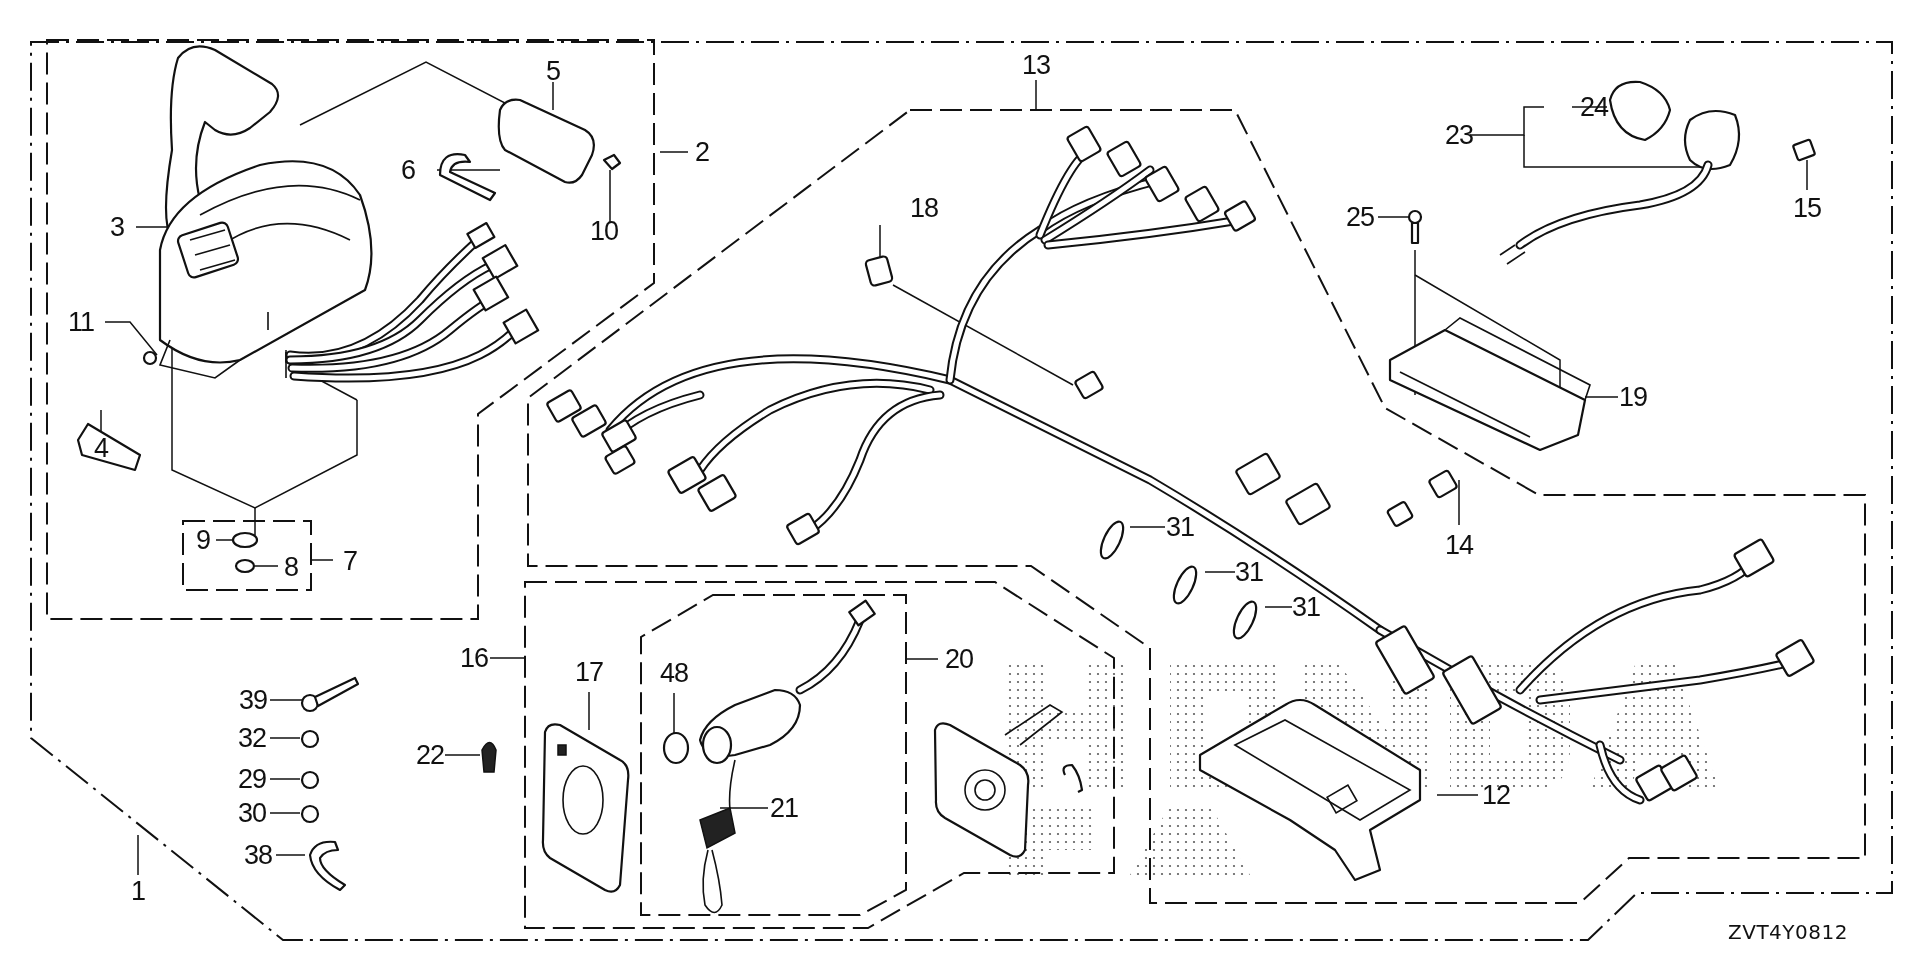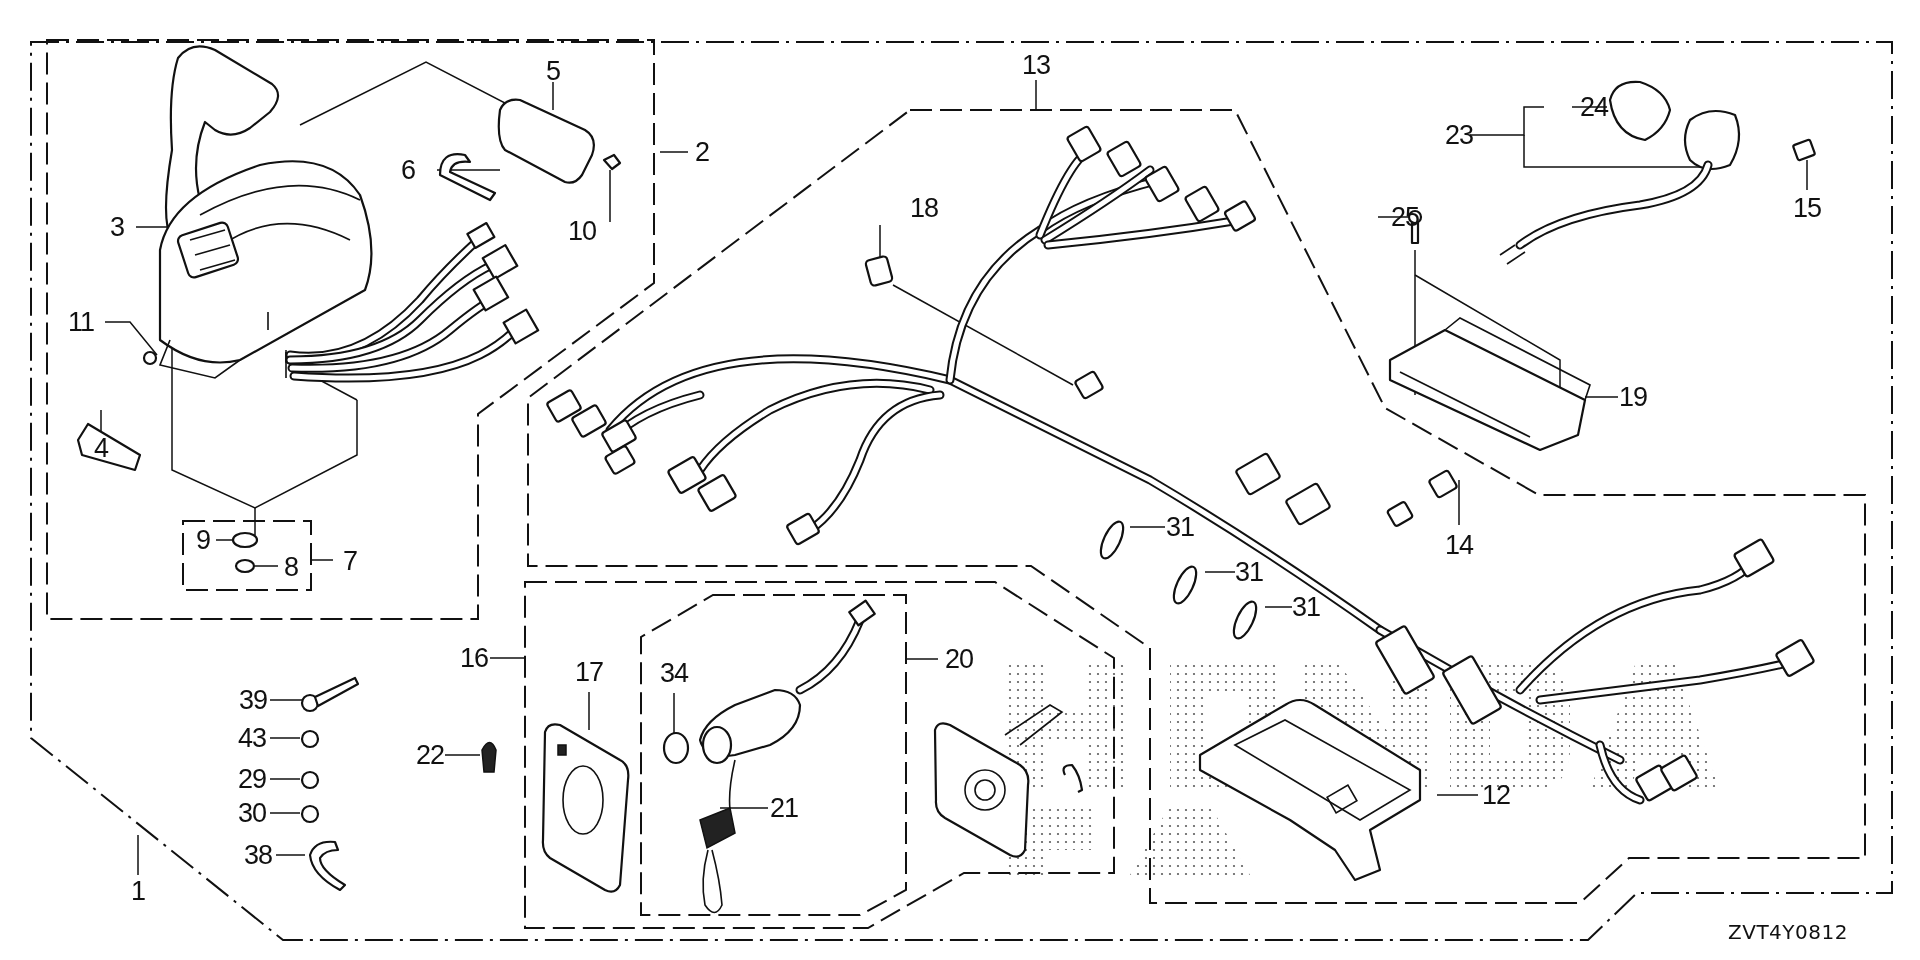--- a/index.html
+++ b/index.html
@@ -276,39 +276,39 @@
 
 <div class="lbl" style="left:138px;top:891px">1</div>
 <div class="lbl" style="left:702px;top:152px">2</div>
 <div class="lbl" style="left:117px;top:227px">3</div>
 <div class="lbl" style="left:101px;top:448px">4</div>
 <div class="lbl" style="left:553px;top:71px">5</div>
 <div class="lbl" style="left:408px;top:170px">6</div>
 <div class="lbl" style="left:350px;top:561px">7</div>
 <div class="lbl" style="left:291px;top:567px">8</div>
 <div class="lbl" style="left:203px;top:540px">9</div>
-<div class="lbl" style="left:582px;top:231px">10</div>
+<div class="lbl" style="left:604px;top:231px">10</div>
 <div class="lbl" style="left:81px;top:322px">11</div>
 <div class="lbl" style="left:1496px;top:795px">12</div>
 <div class="lbl" style="left:1036px;top:65px">13</div>
 <div class="lbl" style="left:1459px;top:545px">14</div>
 <div class="lbl" style="left:1807px;top:208px">15</div>
 <div class="lbl" style="left:474px;top:658px">16</div>
 <div class="lbl" style="left:589px;top:672px">17</div>
 <div class="lbl" style="left:924px;top:208px">18</div>
 <div class="lbl" style="left:1633px;top:397px">19</div>
 <div class="lbl" style="left:959px;top:659px">20</div>
 <div class="lbl" style="left:784px;top:808px">21</div>
 <div class="lbl" style="left:430px;top:755px">22</div>
 <div class="lbl" style="left:1459px;top:135px">23</div>
 <div class="lbl" style="left:1594px;top:107px">24</div>
-<div class="lbl" style="left:1405px;top:217px">25</div>
+<div class="lbl" style="left:1360px;top:217px">25</div>
 <div class="lbl" style="left:253px;top:700px">39</div>
-<div class="lbl" style="left:252px;top:738px">43</div>
-<div class="lbl" style="left:674px;top:673px">34</div>
+<div class="lbl" style="left:252px;top:738px">32</div>
+<div class="lbl" style="left:674px;top:673px">48</div>
 <div class="lbl" style="left:252px;top:779px">29</div>
 <div class="lbl" style="left:252px;top:813px">30</div>
 <div class="lbl" style="left:1180px;top:527px">31</div>
 <div class="lbl" style="left:1249px;top:572px">31</div>
 <div class="lbl" style="left:1306px;top:607px">31</div>
 <div class="lbl" style="left:258px;top:855px">38</div>
 
 <div class="code">ZVT4Y0812</div>
 
 </body></html>

